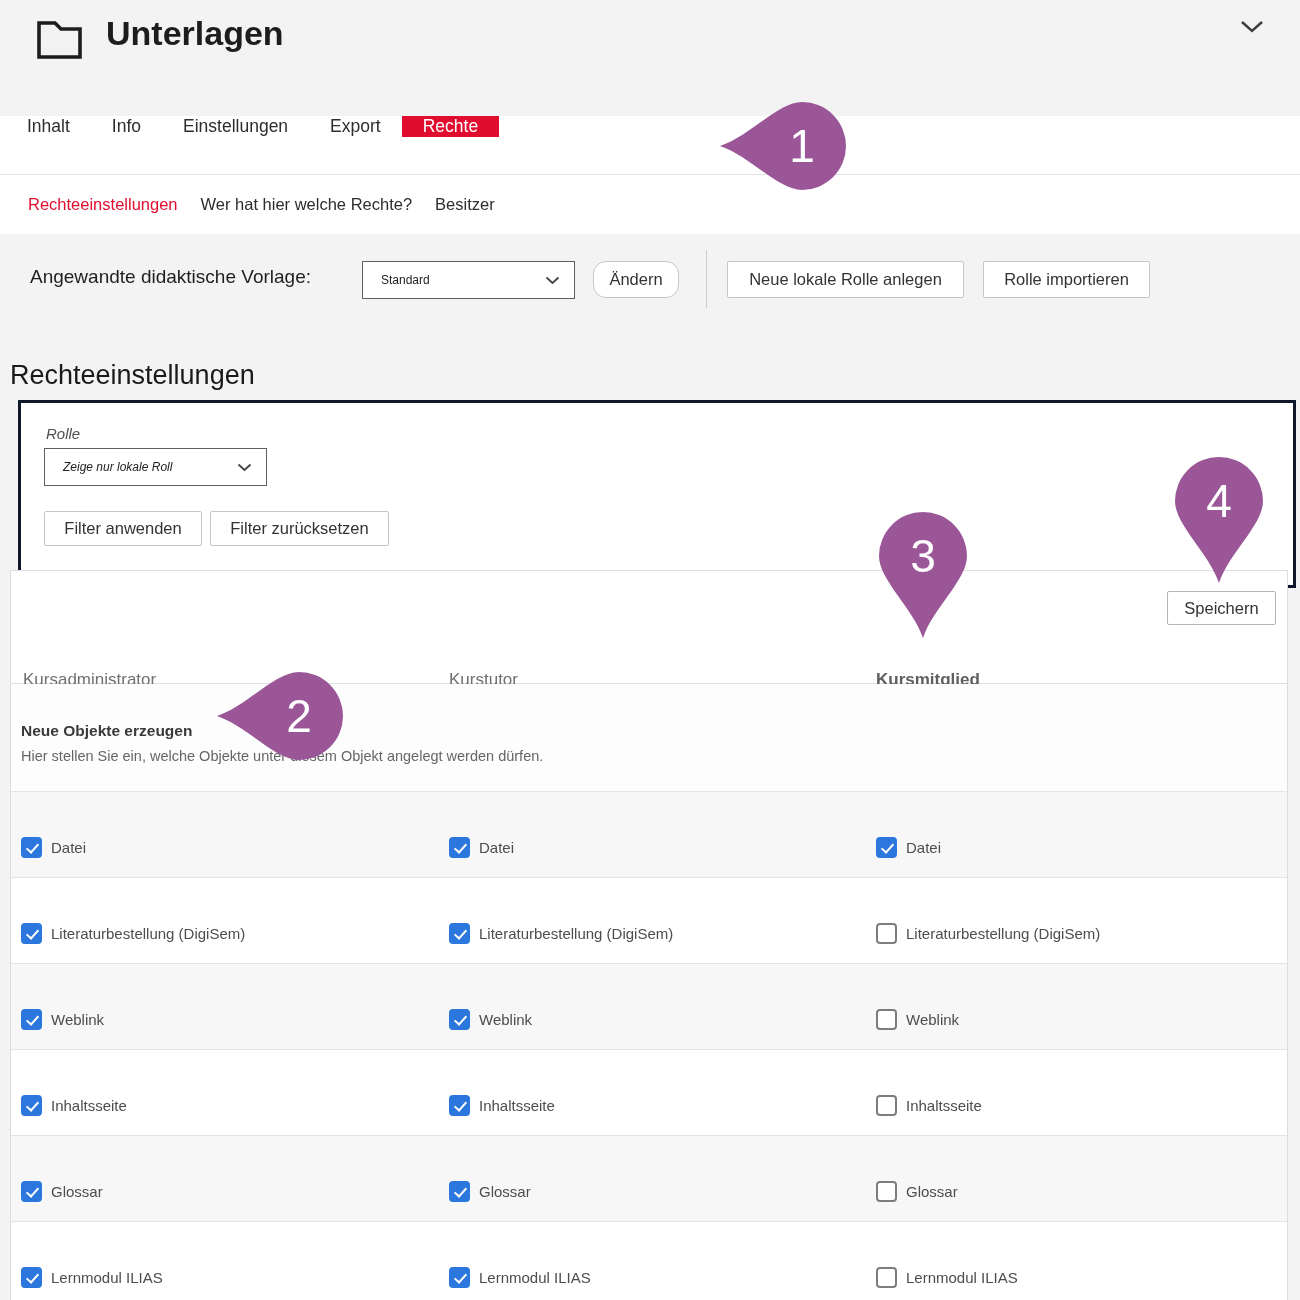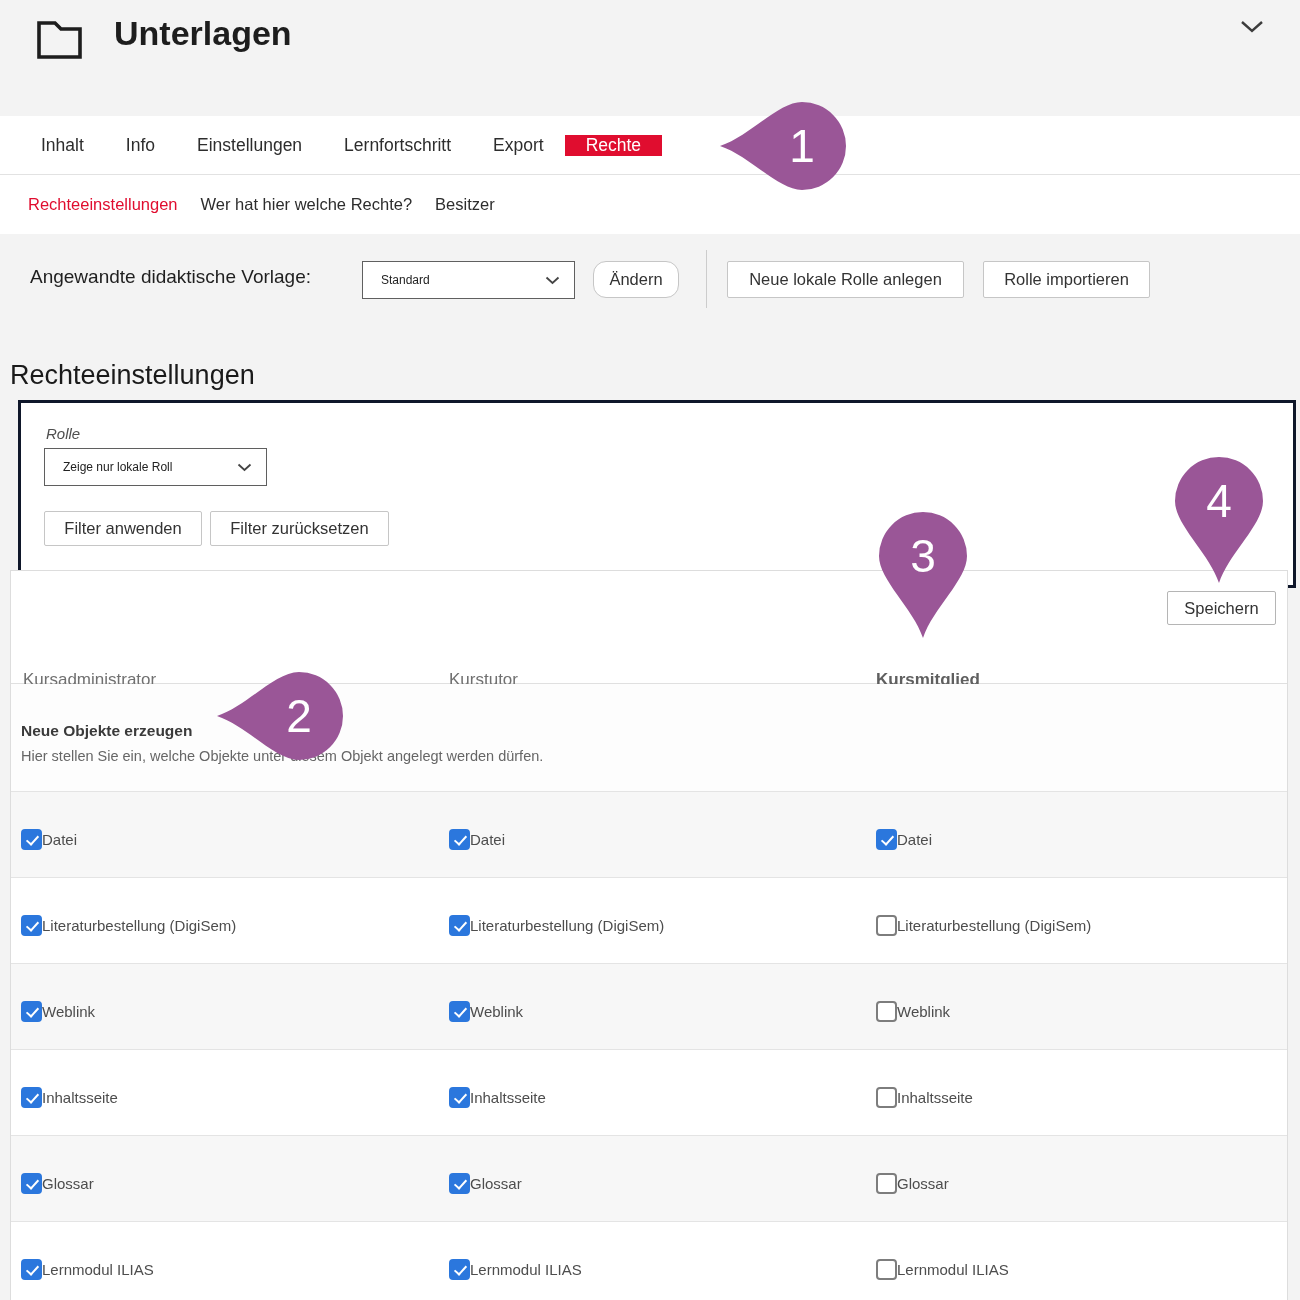--- a/index.html
+++ b/index.html
@@ -10,26 +10,26 @@
   *{box-sizing:border-box;margin:0;padding:0;}
   html,body{width:1300px;height:1300px;}
   body{
     position:relative;overflow:hidden;background:#f3f3f3;
     font-family:"Liberation Sans","DejaVu Sans",sans-serif;color:#333;
   }
 
   
   .page-header{position:absolute;left:0;top:0;width:1300px;height:96px;}
   .folder-icon{position:absolute;left:33px;top:13px;}
-  .page-title{position:absolute;left:114px;top:14px;font-size:34px;font-weight:bold;color:#1d1d1d;}
+  .page-title{position:absolute;left:106px;top:14px;font-size:34px;font-weight:bold;color:#1d1d1d;}
   .collapse-chev{position:absolute;left:1240px;top:20px;cursor:pointer;}
 
   
   .nav-block{position:absolute;left:0;top:116px;width:1300px;height:118px;background:#fff;}
-  .tab-row{display:flex;align-items:center;height:59px;border-bottom:1px solid #e2e2e2;padding-left:20px;}
+  .tab-row{display:flex;align-items:flex-start;height:59px;border-bottom:1px solid #e2e2e2;padding-left:6px;}
   .tab{display:flex;align-items:center;padding:0 21px;font-size:17.5px;color:#2d2d2d;cursor:pointer;}
   .tab.active{background:var(--accent);color:#fff;}
   .subtab-row{display:flex;align-items:center;height:58px;padding-left:28px;}
   .subtab{font-size:16.5px;color:#2d2d2d;margin-right:23px;cursor:pointer;}
   .subtab.active{color:var(--accent);}
 
   
   .tpl-label{position:absolute;left:30px;top:266px;font-size:19px;color:#1f1f1f;}
   .select{
     background:#fff;border:1px solid #5f5f5f;display:flex;align-items:center;
@@ -44,39 +44,39 @@
   .v-divider{position:absolute;left:706px;top:250px;width:1px;height:58px;background:#ccc;}
   .btn-newrole{position:absolute;left:727px;top:261px;width:237px;height:37px;}
   .btn-import{position:absolute;left:983px;top:261px;width:167px;height:37px;}
 
   
   .sec-heading{position:absolute;left:10px;top:360px;font-size:27px;font-weight:400;color:#1a1a1a;}
 
   
   .filter-panel{position:absolute;left:18px;top:400px;width:1278px;height:188px;background:#fff;border:3px solid #0f172a;}
   .role-label{position:absolute;left:25px;top:22px;font-size:15px;font-style:italic;color:#4f4f4f;}
-  .sel-role{position:absolute;left:23px;top:45px;width:223px;height:38px;}
+  .sel-role{position:absolute;left:23px;top:45px;width:223px;height:38px;font-style:italic;}
   .btn-apply{position:absolute;left:23px;top:108px;width:158px;height:35px;}
   .btn-reset{position:absolute;left:189px;top:108px;width:179px;height:35px;}
 
   
   .table-panel{position:absolute;left:10px;top:570px;width:1278px;height:740px;background:#fff;border:1px solid #ddd;border-bottom:none;}
   .btn-save{position:absolute;right:11px;top:20px;width:109px;height:34px;border-color:#b5b5b5;}
   .col-headers{position:absolute;left:0;top:0;width:100%;height:113px;border-bottom:1px solid #e0e0e0;}
   .col-h{position:absolute;top:79px;font-size:17px;color:#707070;margin-top:20px;}
   .col-h.c0{left:12px;}
   .col-h.c1{left:438px;}
   .col-h.c2{left:865px;font-weight:600;color:#5f5f5f;}
   .obj-section{position:absolute;left:0;top:113px;width:100%;height:107px;background:#fdfdfd;text-align:center;}
   .obj-title{position:absolute;left:10px;top:38px;font-size:15.5px;font-weight:bold;color:#3a3a3a;}
   .obj-desc{position:absolute;left:10px;top:64px;font-size:14.5px;color:#666;}
   .perm-rows{position:absolute;left:0;top:220px;width:100%;}
   .perm-row{position:relative;height:86px;border-top:1px solid #e4e4e4;background:#fff;}
   .perm-row.shaded{background:#f7f7f7;}
-  .perm-cell{position:absolute;top:4px;height:86px;display:flex;align-items:center;}
+  .perm-cell{position:absolute;top:12px;height:86px;display:flex;align-items:center;gap:9px;}
   .perm-cell.c0{left:10px;}
   .perm-cell.c1{left:438px;}
   .perm-cell.c2{left:865px;}
   .cb{
     width:21px;height:21px;border-radius:4px;flex:0 0 auto;position:relative;
     background:#fff;border:2px solid #7d7d7d;cursor:pointer;
   }
   .cb.checked{background:var(--cbblue);border-color:var(--cbblue);}
   .cb.checked::after{
     content:"";position:absolute;left:6px;top:2px;width:5px;height:10px;
@@ -113,21 +113,20 @@
       <polyline points="2,2 12,11 22,2" fill="none" stroke="#3c3c3c" stroke-width="2.4"></polyline>
     </svg>
   </span>
 </div>
 
 <div class="nav-block">
   <div class="tab-row">
       <div class="tab">Inhalt</div>
       <div class="tab">Info</div>
       <div class="tab">Einstellungen</div>
-      <div class="tab">Lernfortschritt</div>
       <div class="tab">Export</div>
       <div class="tab active">Rechte</div>
     </div>
   <div class="subtab-row">
       <div class="subtab active">Rechteeinstellungen</div>
       <div class="subtab">Wer hat hier welche Rechte?</div>
       <div class="subtab">Besitzer</div>
     </div>
 </div>
 

